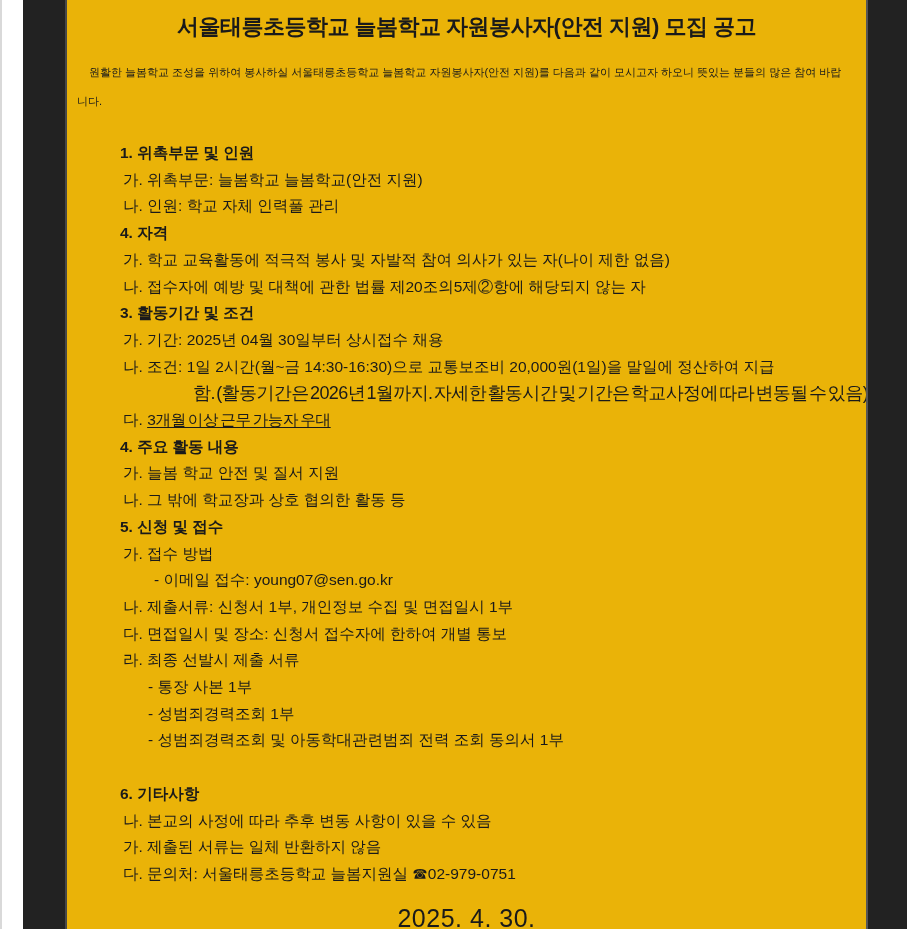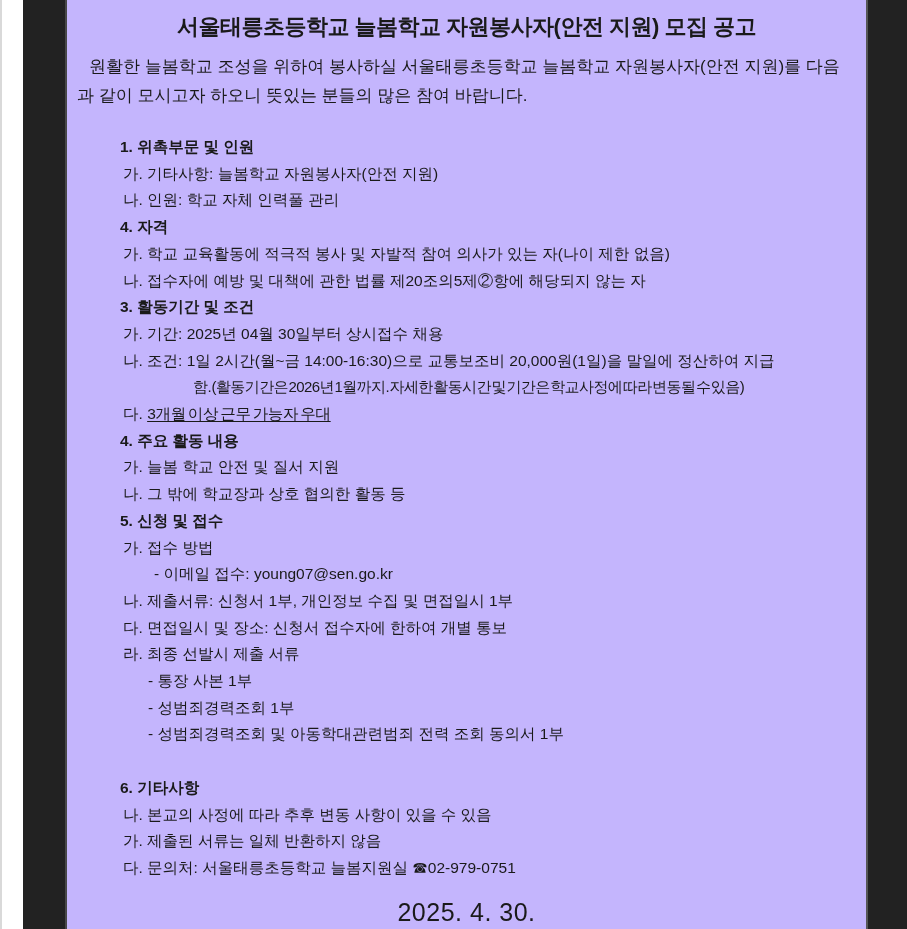--- a/index.html
+++ b/index.html
@@ -18,41 +18,41 @@
     box-sizing: border-box;
   }
   .viewer-bar-left {
     width: 44px; flex: 0 0 44px;
     background: #222222;
     border-right: 2px solid #484848;
     box-sizing: border-box;
   }
   .page {
     flex: 1 1 auto;
-    background: #c4b5fd;
+    background: #eab308;
     overflow: hidden;
     position: relative;
   }
   .viewer-bar-right {
     width: 41px; flex: 0 0 41px;
     background: #222222;
     border-left: 2px solid #565656;
     box-sizing: border-box;
   }
   .title {
     text-align: center;
     font-weight: bold;
     font-size: 22px;
     margin: 12px 8px 0 8px;
     letter-spacing: -0.5px;
     white-space: nowrap;
   }
   .intro {
-    margin: 10px 16px 0 10px;
-    font-size: 17px;
+    margin: 16px 16px 0 10px;
+    font-size: 11px;
     line-height: 29px;
     text-indent: 12px;
     word-break: normal;
   }
   .sections {
     margin: 24px 0 0 53px;
     font-size: 15.5px;
   }
   .sec-heading {
     font-weight: bold;
@@ -64,21 +64,21 @@
     line-height: 26.7px;
     white-space: nowrap;
     padding-left: 3px;
   }
   .indent-dash  { padding-left: 28px; }
   .indent-email { padding-left: 34px; }
   .indent-cont  { padding-left: 73px; }
   .condensed {
     letter-spacing: -0.6px;
     word-spacing: -3px;
-    font-size: 15px;
+    font-size: 18px;
   }
   .underlined {
     text-decoration: underline;
     text-underline-offset: 2px;
     letter-spacing: -0.3px;
     word-spacing: -2px;
   }
   .phone-glyph { font-size: 15.5px; }
   .date {
     text-align: center;
@@ -91,28 +91,28 @@
 <body>
 
 <div class="edge-strip-left"></div>
 <div class="viewer-bar-left"></div>
 
 <div class="page">
   <div class="title">서울태릉초등학교 늘봄학교 자원봉사자(안전 지원) 모집 공고</div>
   <div class="intro">원활한 늘봄학교 조성을 위하여 봉사하실 서울태릉초등학교 늘봄학교 자원봉사자(안전 지원)를 다음과 같이 모시고자 하오니 뜻있는 분들의 많은 참여 바랍니다.</div>
   <div class="sections">
       <div class="sec-heading">1. 위촉부문 및 인원</div>
-      <div class="line">가. 기타사항: 늘봄학교 자원봉사자(안전 지원)</div>
+      <div class="line">가. 위촉부문: 늘봄학교 늘봄학교(안전 지원)</div>
       <div class="line">나. 인원: 학교 자체 인력풀 관리</div>
       <div class="sec-heading">4. 자격</div>
       <div class="line">가. 학교 교육활동에 적극적 봉사 및 자발적 참여 의사가 있는 자(나이 제한 없음)</div>
       <div class="line">나. 접수자에 예방 및 대책에 관한 법률 제20조의5제②항에 해당되지 않는 자</div>
       <div class="sec-heading">3. 활동기간 및 조건</div>
       <div class="line">가. 기간: 2025년 04월 30일부터 상시접수 채용</div>
-      <div class="line">나. 조건: 1일 2시간(월~금 14:00-16:30)으로 교통보조비 20,000원(1일)을 말일에 정산하여 지급</div>
+      <div class="line">나. 조건: 1일 2시간(월~금 14:30-16:30)으로 교통보조비 20,000원(1일)을 말일에 정산하여 지급</div>
       <div class="line indent-cont condensed">함. (활동기간은 2026년 1월까지. 자세한 활동시간 및 기간은 학교사정에 따라 변동될 수 있음)</div>
       <div class="line"><span>다. </span><span class="underlined">3개월 이상 근무 가능자 우대</span></div>
       <div class="sec-heading">4. 주요 활동 내용</div>
       <div class="line">가. 늘봄 학교 안전 및 질서 지원</div>
       <div class="line">나. 그 밖에 학교장과 상호 협의한 활동 등</div>
       <div class="sec-heading">5. 신청 및 접수</div>
       <div class="line">가. 접수 방법</div>
       <div class="line indent-email">- 이메일 접수: young07@sen.go.kr</div>
       <div class="line">나. 제출서류: 신청서 1부, 개인정보 수집 및 면접일시 1부</div>
       <div class="line">다. 면접일시 및 장소: 신청서 접수자에 한하여 개별 통보</div>

